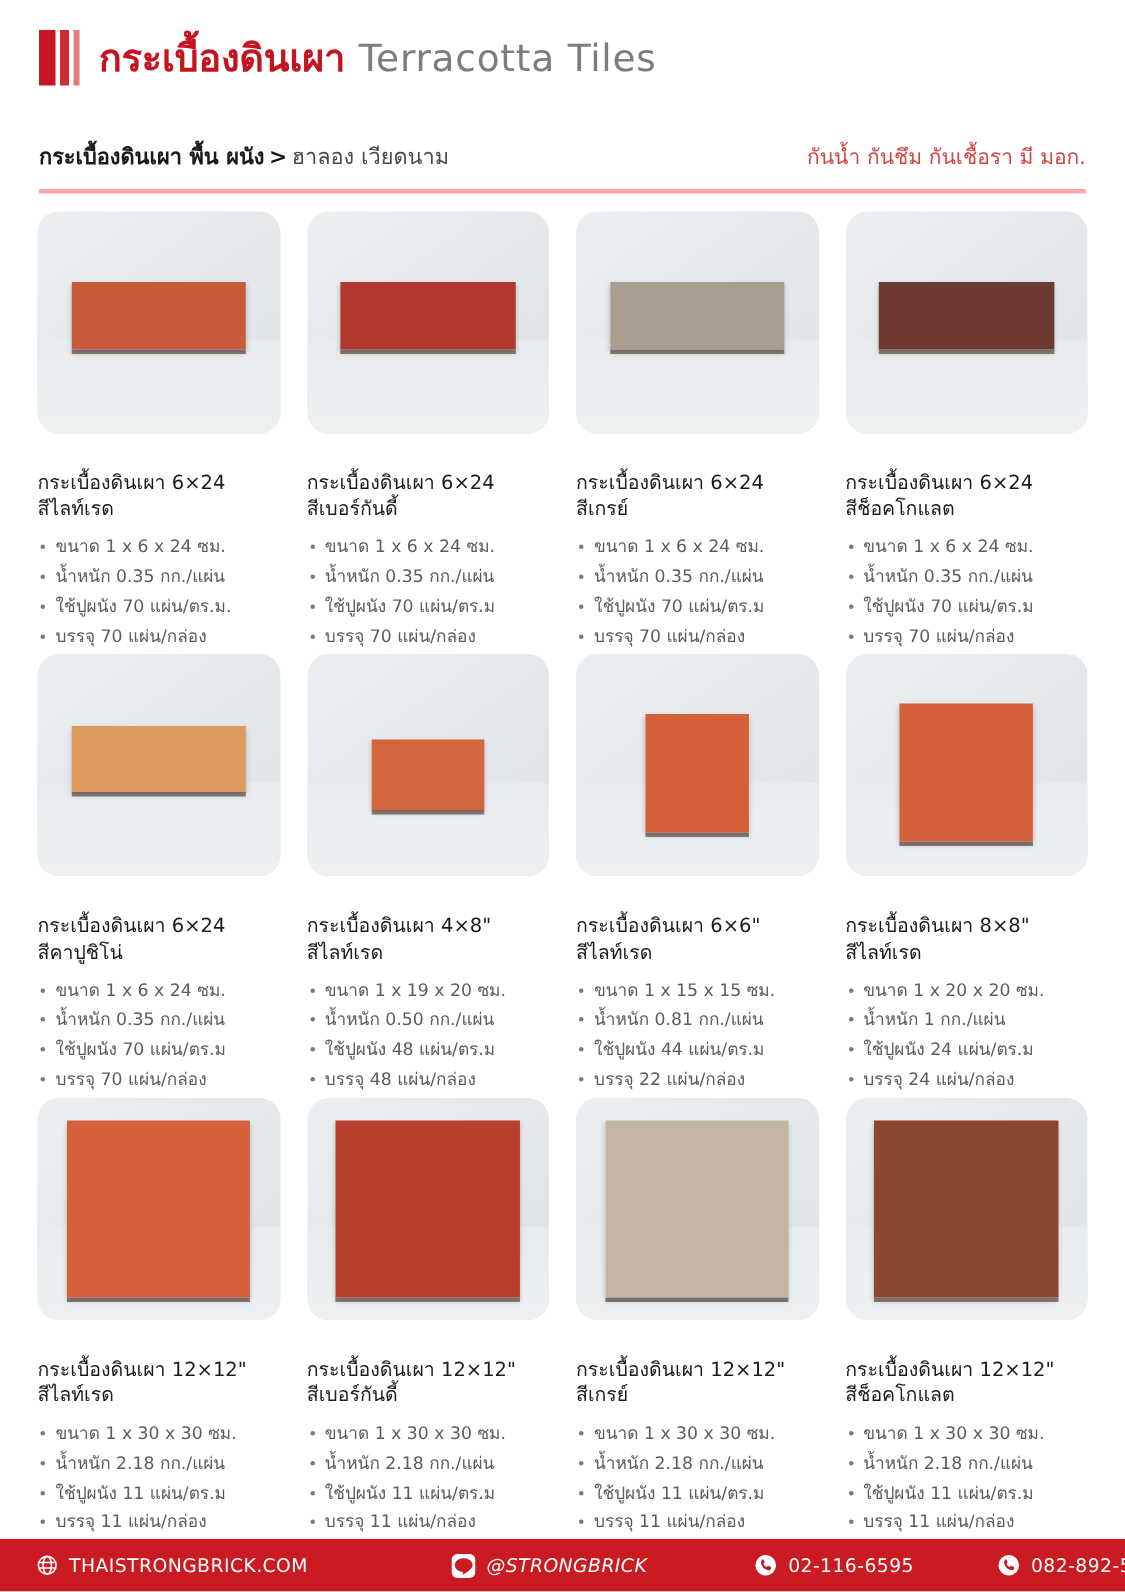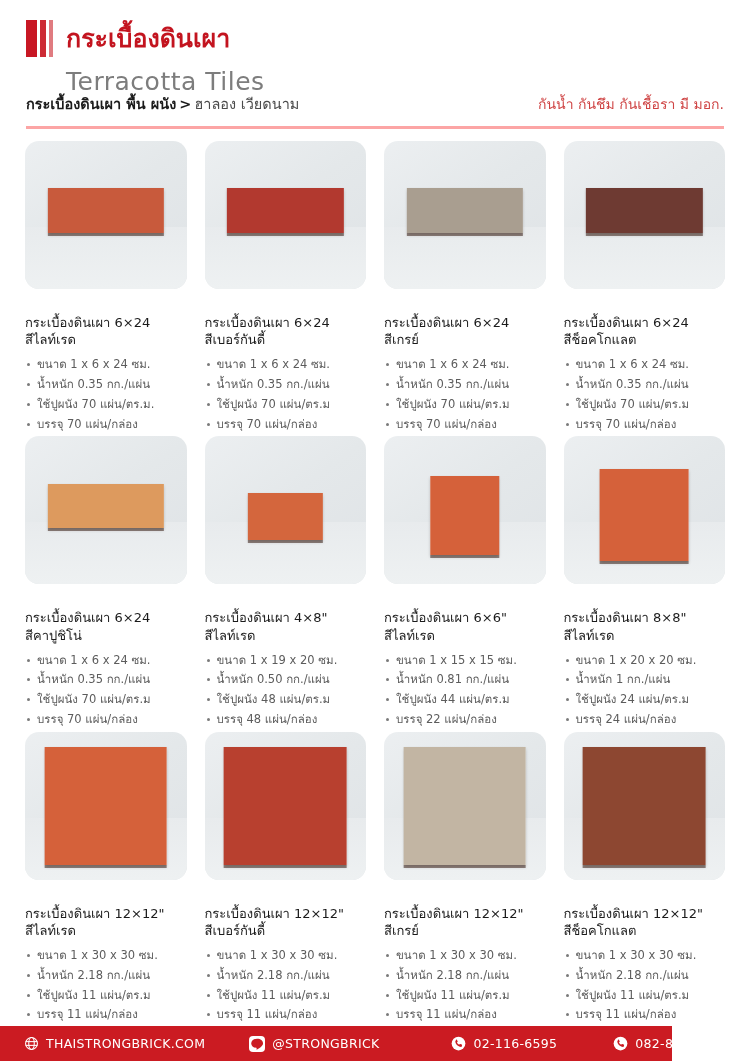--- a/index.html
+++ b/index.html
@@ -31,21 +31,20 @@
   .logo-bar { background: #c81724; height: 37px; }
   .logo-bar.b1 { width: 11px; }
   .logo-bar.b2 { width: 6px; background: #cd2b35; }
   .logo-bar.b3 { width: 4px; background: #e07b80; }
 
   .title-wrap {
     display: flex;
     align-items: baseline;
     gap: 9px;
     white-space: nowrap;
-    flex-direction: column;
   }
   .title-th {
     font-size: 25px;
     font-weight: 700;
     color: #c3141f;
     letter-spacing: 0px;
   }
   .title-en {
     font-size: 25px;
     font-weight: 400;
@@ -149,37 +148,37 @@
     width: 3px;
     height: 3px;
     border-radius: 50%;
     background: #7a7a7a;
   }
 
   
   .footer {
     position: absolute;
     left: 0; bottom: 0;
-    width: 672px;
+    width: 750px;
     height: 35px;
     background: #cb1b22;
     display: flex;
     align-items: center;
   }
   .fitem {
     display: flex;
     align-items: center;
     gap: 7px;
     color: #ffffff;
     font-size: 12.5px;
     letter-spacing: 0.3px;
     white-space: nowrap;
   }
   .fitem.i1 { margin-left: 24px; }
-  .fitem.i2 { margin-left: 44px; }
+  .fitem.i2 { margin-left: 96px; font-style: italic; }
   .fitem.i3 { margin-left: 72px; }
   .fitem.i4 { margin-left: 56px; }
 
   .ficon { flex: 0 0 auto; display: flex; }
   .ficon svg { display: block; }
 </style>
 </head>
 <body>
 
 <div class="header">

